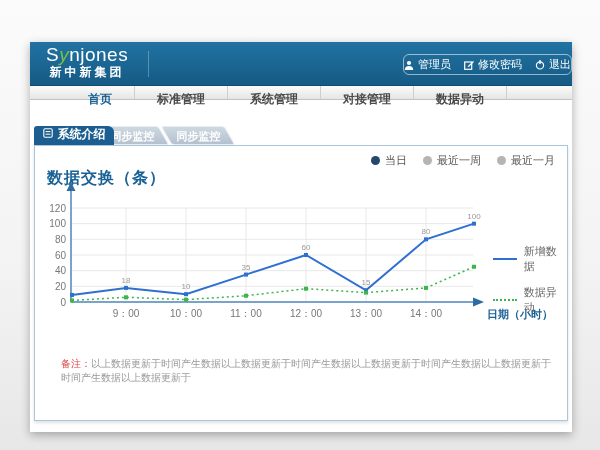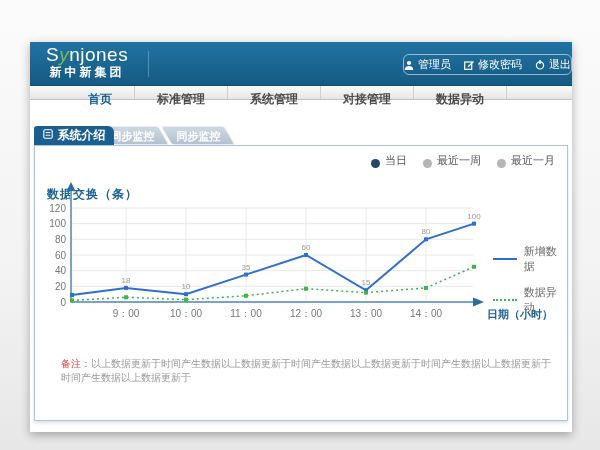--- a/index.html
+++ b/index.html
@@ -32,38 +32,38 @@
     background:linear-gradient(180deg,#fbfbfb,#e5e5e5); border-bottom:1px solid #c2c2c2; }
   .nav-item { padding:0 22px; line-height:26px; font-size:12px; font-weight:bold;
     color:#4a4a4a; border-right:1px solid #cfcfcf; cursor:pointer; }
   .nav-item.active { color:#1b6397; }
 
   
   .tab { position:absolute; height:19px; line-height:19px; font-weight:bold;
     text-align:center; cursor:pointer; }
   .tab-active { left:4px; top:84px; width:80px; z-index:3; background:#1b5e8f;
     color:#fff; font-size:12px; border-radius:3px 6px 0 0; display:flex;
-    align-items:center; justify-content:center; gap:5px; }
+    align-items:center; justify-content:center; gap:5px;font-family:Liberation Mono, monospace; }
   .tab-inactive { top:84px; width:64px; z-index:2; font-size:11px; color:#fff;
     background:linear-gradient(180deg,#cfd8e1,#b4c1ce); transform:skewX(30deg);
     border-radius:3px; border:1px solid #e8edf2; }
   .tab-inactive .t { display:block; transform:skewX(-30deg); }
   .tab-i1 { left:70px; } .tab-i2 { left:136px; z-index:1; }
 
   
   .card { position:absolute; left:4px; top:103px; width:534px; height:276px;
     background:#fff; border:1px solid #a9c7dc; box-shadow:0 2px 3px rgba(0,0,0,.12); }
 
   .radio-group { position:absolute; right:12px; top:7px; display:flex; gap:16px;
     font-size:11px; color:#555; }
-  .radio-item { display:flex; align-items:flex-end; gap:5px; cursor:pointer; }
+  .radio-item { display:flex; align-items:center; gap:5px; cursor:pointer; }
   .radio-dot { width:9px; height:9px; border-radius:50%; background:#b5b5b5; }
   .radio-item.selected .radio-dot { background:#25476b; }
 
-  .y-title { position:absolute; left:12px; top:40px; font-size:12px; font-weight:bold;
+  .y-title { position:absolute; left:12px; top:22px; font-size:16px; font-weight:bold;
     color:#1b6397; letter-spacing:1px; }
 
   .chart-wrap { position:absolute; left:8px; top:36px; width:524px; height:150px; }
 
   .legend { position:absolute; left:458px; top:98px; display:flex;
     flex-direction:column; gap:11px; font-size:11px; color:#666; }
   .legend-row { display:flex; align-items:center; gap:7px; cursor:pointer; }
   .legend-swatch { width:24px; height:0; border-top:2px solid #2e6fd0; }
 
   .footer-note { position:absolute; left:26px; top:211px; width:490px; font-size:10px;

